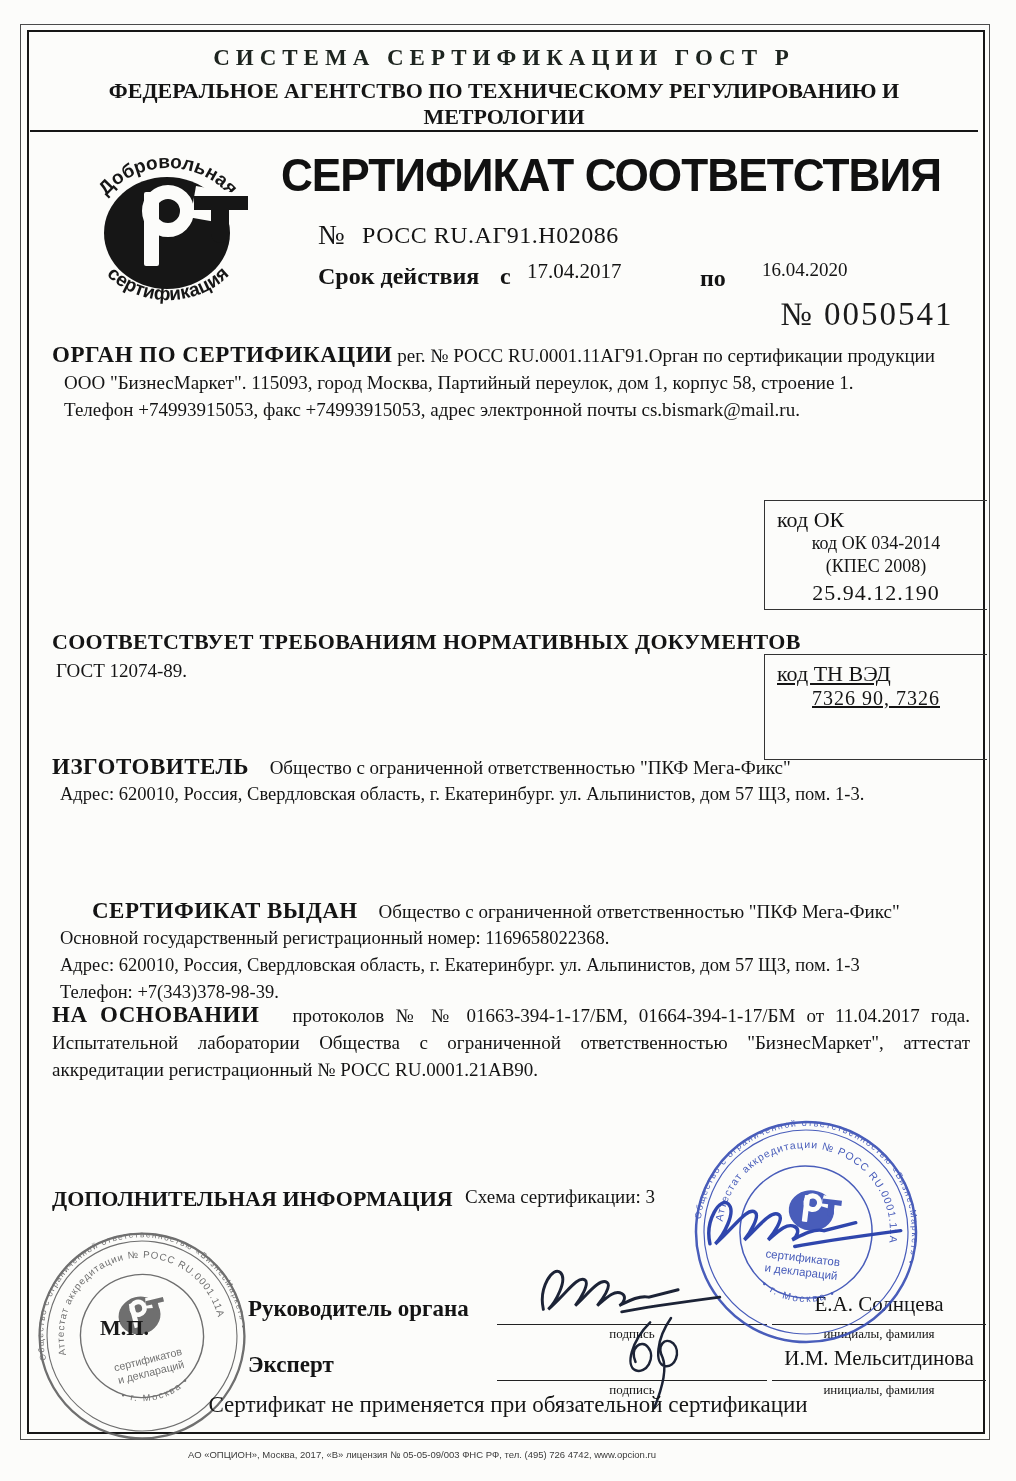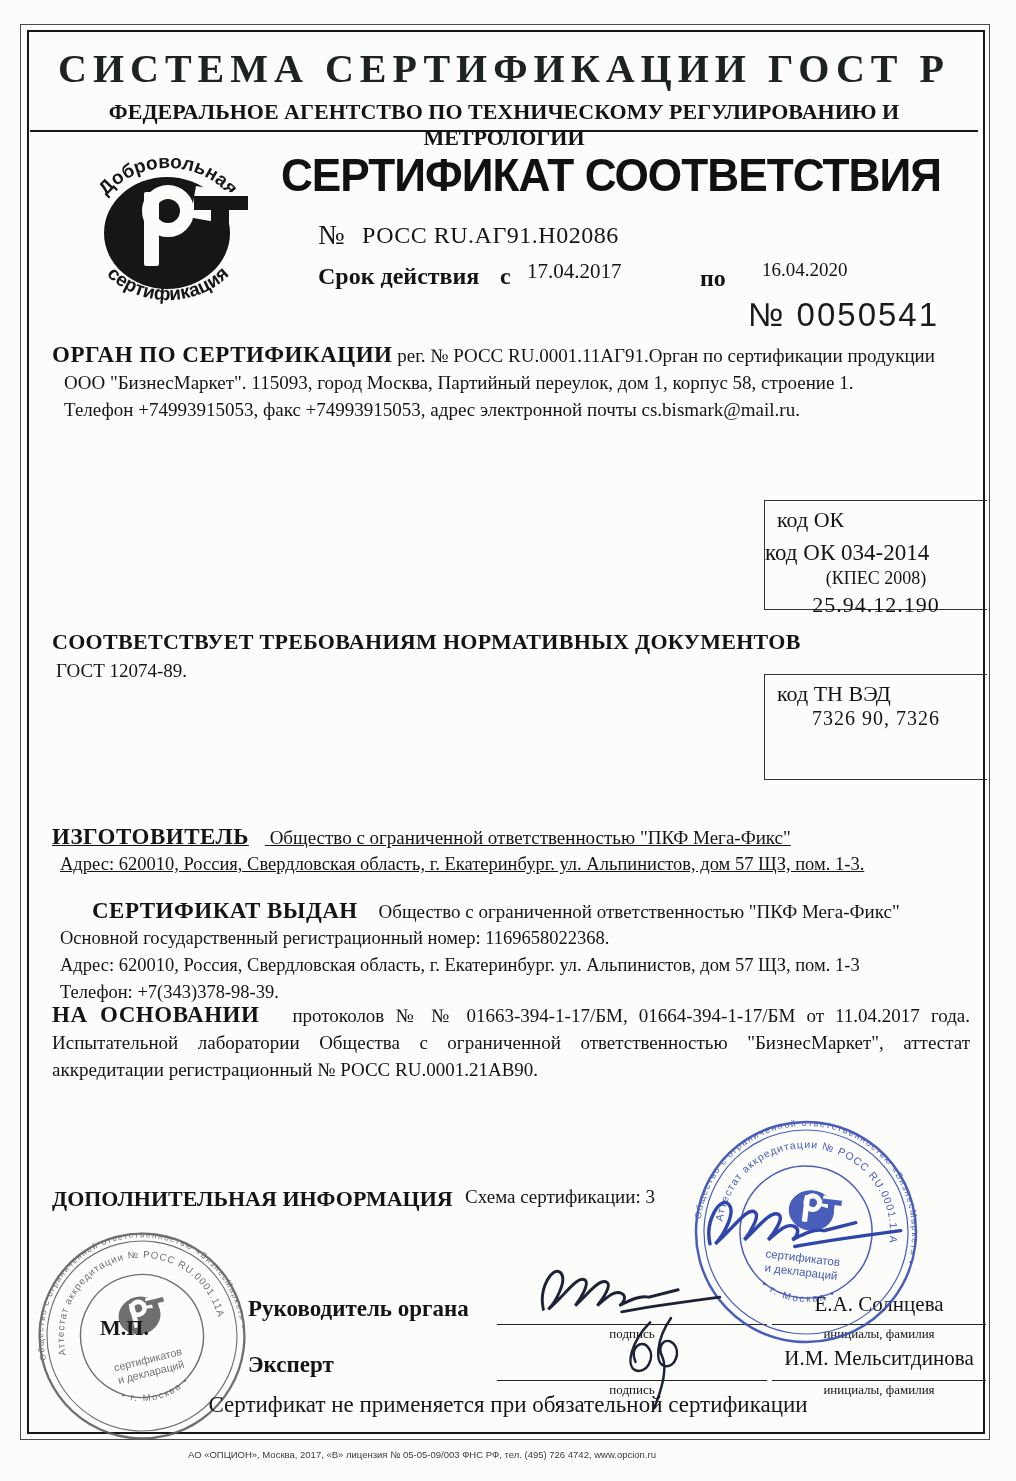--- a/index.html
+++ b/index.html
@@ -9,57 +9,57 @@
     background:#fcfcfa; overflow:hidden; color:#141414;
   }
   .abs { position:absolute; }
 
   
   .frame-outer { left:20px; top:24px; width:968px; height:1414px; border:1.5px solid #4a4a4a; }
   .frame-inner { left:27px; top:30px; width:954px; height:1400px; border:2.5px solid #161616; }
 
   
   .header { left:30px; top:33px; width:948px; height:97px; border-bottom:2.5px solid #161616; text-align:center; }
-  .hdr1 { margin-top:12px; font-size:40px; font-weight:bold; letter-spacing:6px; color:#1d241f; }
+  .hdr1 { margin-top:12px; font-size:23px; font-weight:bold; letter-spacing:6px; color:#1d241f; }
   .hdr2 { margin-top:7px; font-size:22px; font-weight:bold; letter-spacing:0px; transform:scaleX(1.0); color:#141414; }
 
   
   .doc-title { left:258px; top:148px; width:706px; text-align:center;
     font-family:"Liberation Sans", sans-serif; font-weight:bold; font-size:46px;
     transform:scaleX(0.96); letter-spacing:-1px; color:#111; }
   .cert-no-label { left:318px; top:219px; font-size:28px; }
   .cert-no { left:362px; top:222px; font-size:24px; letter-spacing:0.5px; }
   .validity { left:318px; top:263px; font-size:24px; font-weight:bold; }
   .v-c { left:500px; top:263px; font-size:24px; font-weight:bold; }
   .v-from { left:527px; top:259px; font-size:21px; }
   .v-po { left:700px; top:265px; font-size:24px; font-weight:bold; }
   .v-to { left:762px; top:259px; font-size:19px; }
-  .blank-no { left:748px; top:296px; width:238px; font-family:Liberation Sans, sans-serif;
-    font-size:33px; letter-spacing:2px; white-space:nowrap; color:#1b1b1b; }
+  .blank-no { left:748px; top:296px; width:238px; font-family:Liberation Serif, serif;
+    font-size:33px; letter-spacing:2px; white-space:nowrap; color:#1b1b1b;text-align:center; }
 
   
   .sec { line-height:27px; font-size:19px; }
   .sec b.h { font-size:23px; letter-spacing:0.5px; }
   .organ { left:52px; top:341px; width:912px; }
   .organ .sub { margin-left:12px; }
   .production { left:52px; top:482px; width:708px; }
   .gost-line { left:56px; top:660px; font-size:19px; }
   .compliance-h { left:52px; top:629px; font-size:22px; font-weight:bold; letter-spacing:0.3px; }
-  .manufacturer { left:52px; top:823px; width:920px;text-decoration:underline; }
+  .manufacturer { left:52px; top:753px; width:920px; }
   .issued { left:52px; top:897px; width:920px; }
   .basis { left:52px; top:1001px; width:918px; text-align:justify; }
   .additional-h { left:52px; top:1186px; font-size:22px; font-weight:bold; }
   .scheme { left:465px; top:1186px; font-size:19px; }
 
   
   .code-box { left:764px; width:222px; border:1.5px solid #333; border-right:none; background:transparent; }
   .ok-box { top:500px; height:108px; }
-  .tnved-box { top:674px; height:104px; }
+  .tnved-box { top:654px; height:104px;text-decoration:underline; }
   .code-box .lbl { margin:6px 0 0 12px; font-size:22px; }
-  .ok-box .c1 { font-size:23px; margin-top:7px; }
+  .ok-box .c1 { text-align:center; font-size:18px; margin-top:0; }
   .ok-box .c2 { text-align:center; font-size:18px; margin-top:2px; }
   .ok-box .c3 { text-align:center; font-size:22px; margin-top:3px; letter-spacing:1px; }
   .tnved-box .val { text-align:center; font-size:20px; letter-spacing:1px; }
 
   
   .role { font-size:23px; font-weight:bold; }
   .role-head { left:248px; top:1296px; }
   .role-expert { left:248px; top:1352px; }
   .sig-line { border-top:1.5px solid #222; text-align:center; }
   .sig-line .cap { font-size:13px; margin-top:1px; }

